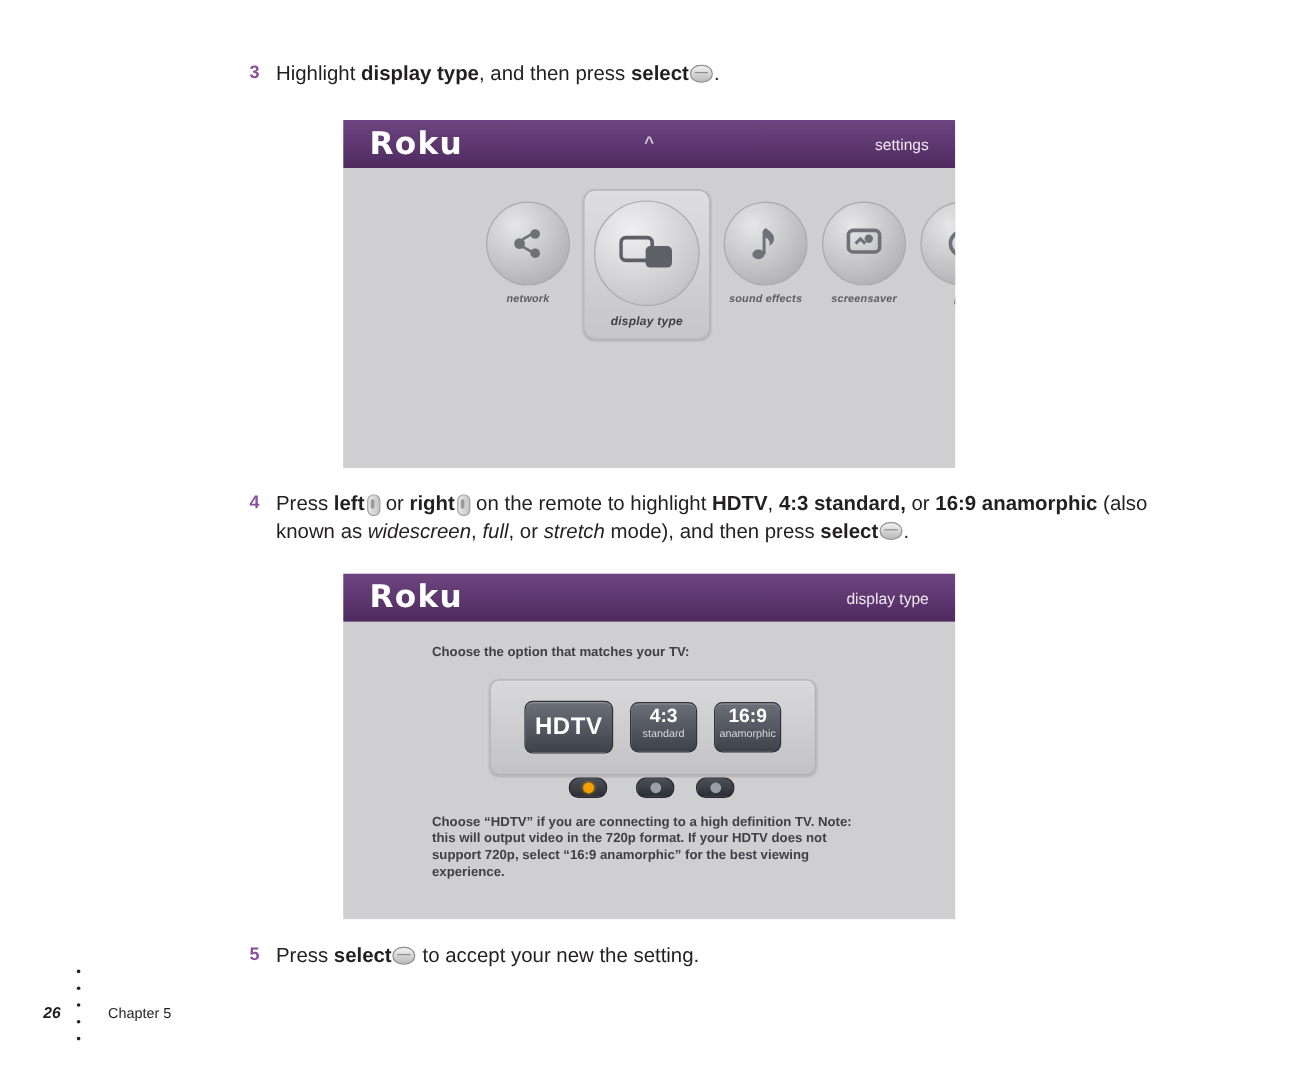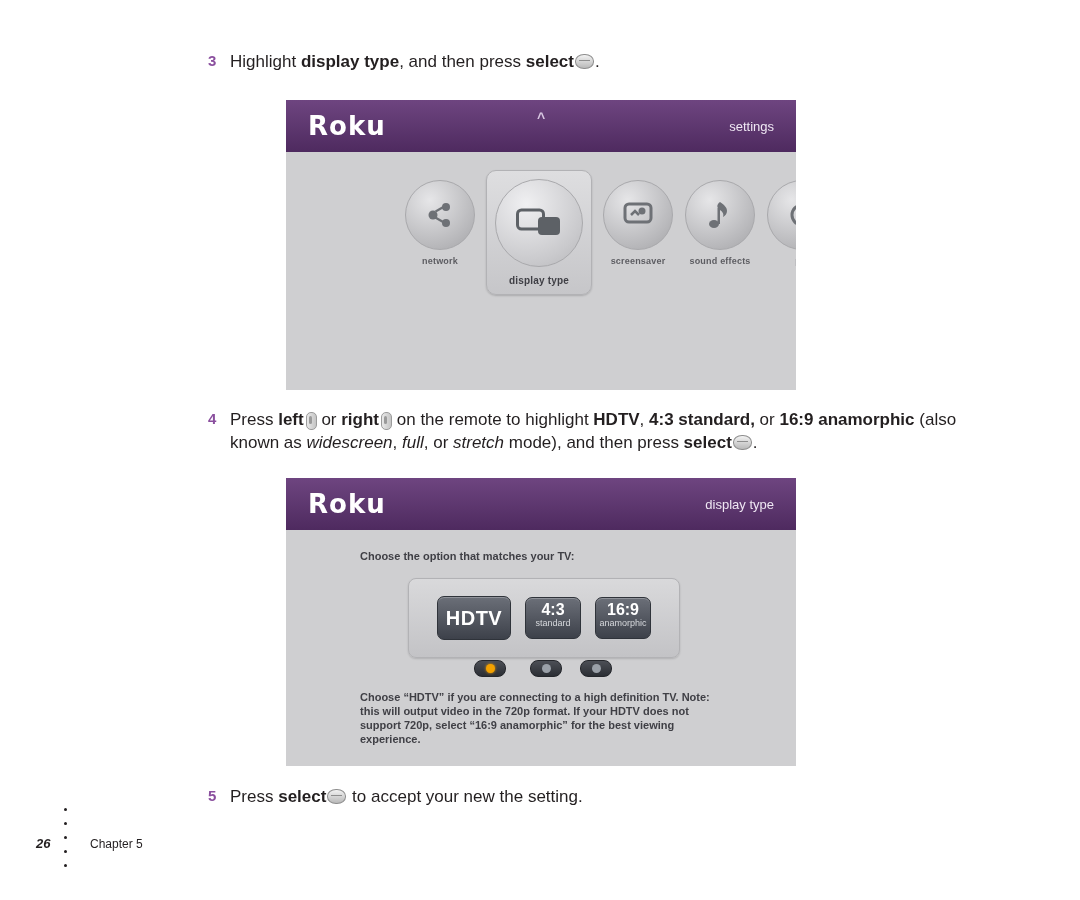--- a/index.html
+++ b/index.html
@@ -42,21 +42,21 @@
   .rocker:after{
     content:"";position:absolute;left:3px;top:4px;width:3px;height:8px;border-radius:2px;
     background:#9a9a9a;
   }
 
   
   .screen{
     position:absolute;background:#cfcfd1;overflow:hidden;
   }
   .screen-header{
-    height:52px;background:linear-gradient(#6e4580,#4e2a5f);
+    height:40px;background:linear-gradient(#6e4580,#4e2a5f);
     display:flex;align-items:center;justify-content:space-between;padding:0 22px;
     position:relative;
   }
   .roku-logo{
     color:#ffffff;font-weight:bold;font-size:26px;letter-spacing:1px;
     font-family:"DejaVu Sans", sans-serif;
   }
   .header-right{color:#efe7f3;font-size:13px;font-weight:normal;}
   .chev{
     position:absolute;left:50%;transform:translateX(-50%);
@@ -71,21 +71,21 @@
   .tile{
     width:72px;text-align:center;
   }
   .tile .disc{
     width:68px;height:68px;border-radius:50%;margin:0 auto;
     background:radial-gradient(circle at 35% 28%,#e6e6e8,#b8b8bb 70%,#a3a3a6);
     border:1px solid #a9a9ac;position:relative;
     display:flex;align-items:center;justify-content:center;
   }
   .tile .caption{
-    font-size:9px;color:#5d5d62;margin-top:6px;font-weight:bold;letter-spacing:.2px;
+    font-size:9px;color:#5d5d62;margin-top:6px;font-weight:bold;letter-spacing:.2px;font-style:italic;
   }
   .tile.selected{
     background:linear-gradient(#dedee0,#c6c6c9);
     border:1px solid #b2b2b5;border-radius:10px;
     width:104px;padding:8px 0 8px;margin-top:-10px;
     box-shadow:0 1px 2px rgba(0,0,0,.18);
   }
   .tile.selected .disc{
     width:86px;height:86px;
     background:radial-gradient(circle at 35% 28%,#f0f0f2,#c9c9cc 70%,#b5b5b8);
@@ -179,42 +179,42 @@
             <svg width="46" height="34" viewBox="0 0 46 34" aria-hidden="true">
               <rect x="1.5" y="4" width="26" height="19" rx="4" fill="none" stroke="#5d6166" stroke-width="3"></rect>
               <rect x="22" y="11" width="22" height="18" rx="4" fill="#5d6166"></rect>
             </svg>
           </div>
           <div class="caption">display type</div>
         </div>
 
         <div class="tile">
           <div class="disc">
-            <svg width="30" height="26" viewBox="0 0 30 26" aria-hidden="true">
-              <rect x="2" y="2" width="26" height="18" rx="4" fill="none" stroke="#6e7176" stroke-width="3"></rect>
-              <circle cx="19" cy="9" r="3.5" fill="#6e7176"></circle>
-              <path d="M8 13 l4-4 4 4" stroke="#6e7176" stroke-width="2.5" fill="none"></path>
-            </svg>
-          </div>
-          <div class="caption">screensaver</div>
-        </div>
-
-        <div class="tile">
-          <div class="disc">
             <svg width="28" height="30" viewBox="0 0 28 30" aria-hidden="true">
               <g fill="#6e7176">
                 <path d="M14 2c4 3 7 5 7 9 0 3-2 5-4 6 1-3 0-5-3-7-3-2-4-5 0-8z"></path>
                 <ellipse cx="8" cy="24" rx="5" ry="4"></ellipse>
                 <rect x="11.5" y="8" width="2.5" height="16"></rect>
               </g>
             </svg>
           </div>
           <div class="caption">sound effects</div>
         </div>
 
+        <div class="tile">
+          <div class="disc">
+            <svg width="30" height="26" viewBox="0 0 30 26" aria-hidden="true">
+              <rect x="2" y="2" width="26" height="18" rx="4" fill="none" stroke="#6e7176" stroke-width="3"></rect>
+              <circle cx="19" cy="9" r="3.5" fill="#6e7176"></circle>
+              <path d="M8 13 l4-4 4 4" stroke="#6e7176" stroke-width="2.5" fill="none"></path>
+            </svg>
+          </div>
+          <div class="caption">screensaver</div>
+        </div>
+
         <div class="tile" style="overflow:hidden;">
           <div class="disc">
             <svg width="26" height="26" viewBox="0 0 26 26" aria-hidden="true">
               <circle cx="13" cy="13" r="10" fill="none" stroke="#6e7176" stroke-width="3"></circle>
             </svg>
           </div>
           <div class="caption">pla</div>
         </div>
 
       </div>

